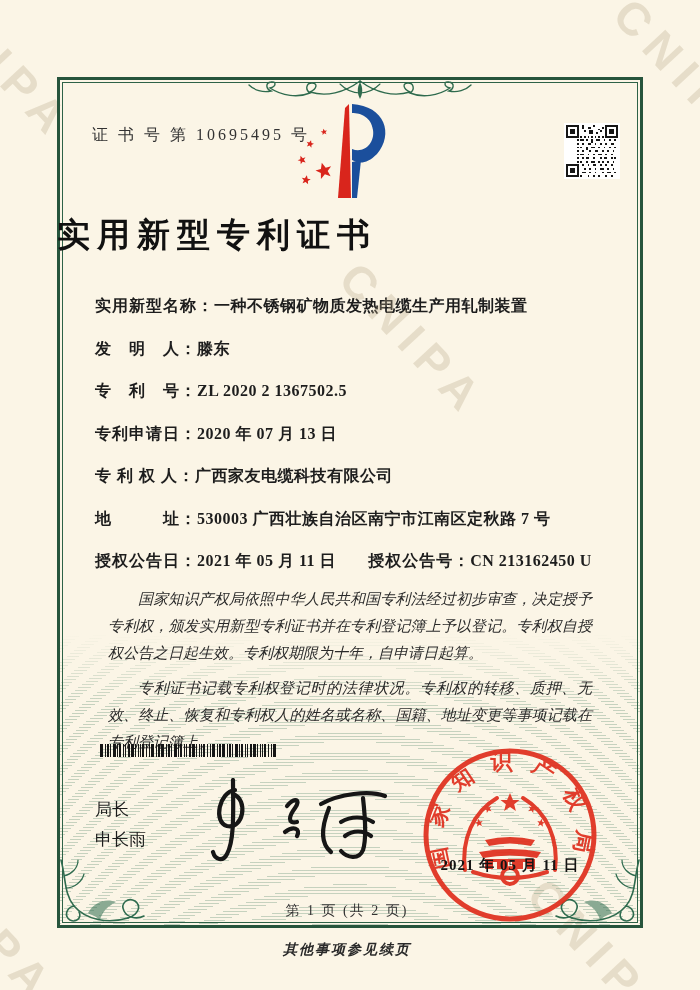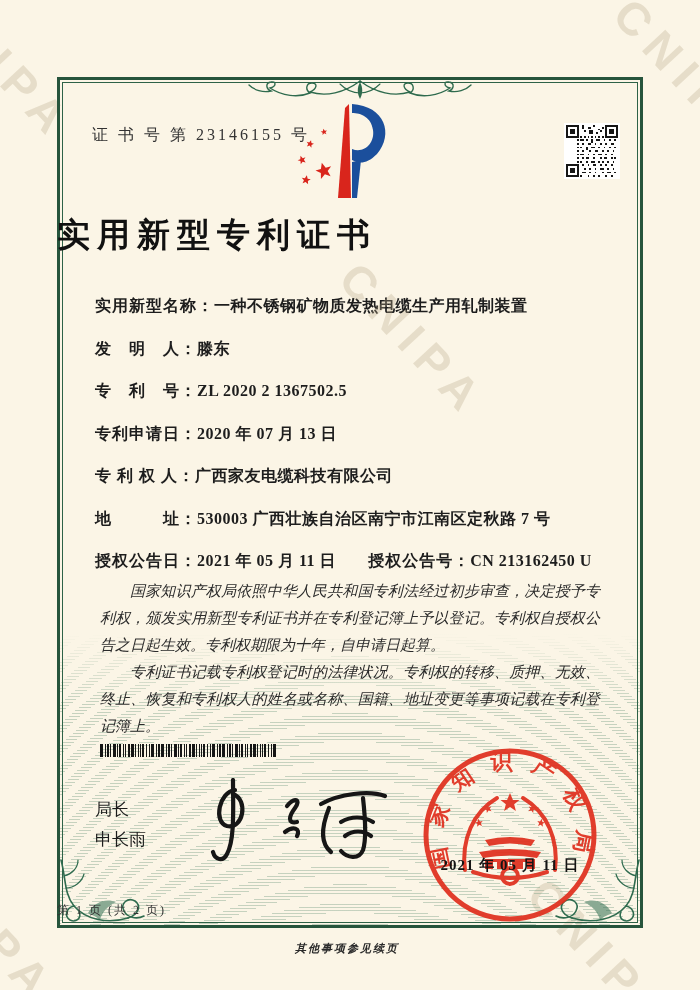--- a/index.html
+++ b/index.html
@@ -44,35 +44,35 @@
   .title{left:57px;top:213px;width:580px;text-align:left;font-size:33px;
          font-weight:bold;letter-spacing:7px;color:#111;}
   .frow{position:absolute;left:95px;width:505px;font-size:16px;font-weight:600;
         color:#1d1d1d;white-space:nowrap;}
   .frow .lbl{letter-spacing:1px;}
   .frow .val{letter-spacing:.5px;}
   .grant2{margin-left:28px;}
 
   .body-text{left:100px;top:578px;width:500px;font-size:15px;line-height:27px;
              font-style:italic;color:#2a2a2a;text-align:justify;}
-  .body-text p{margin:0;text-indent:2em;}
+  .body-text p{margin:8px;text-indent:2em;}
 
   .barcode{left:100px;top:744px;line-height:0;}
 
   .officer{left:95px;top:795px;font-family:"Liberation Sans","DejaVu Sans",sans-serif;
            font-size:17px;font-weight:500;color:#1c1c1c;line-height:30px;z-index:5;}
   .signature{left:195px;top:778px;z-index:5;}
 
   .seal{left:423px;top:748px;z-index:6;opacity:.93;}
   .seal-date{left:423px;top:856px;width:174px;text-align:center;font-size:15px;
              font-weight:bold;letter-spacing:1px;color:#141414;z-index:7;}
 
-  .page-num{left:57px;top:902px;width:580px;font-size:12px;
+  .page-num{left:57px;top:902px;width:580px;text-align:center;font-size:14px;
             letter-spacing:2px;color:#333;}
-  .footer-note{left:57px;top:941px;width:580px;text-align:center;font-size:11px;
+  .footer-note{left:57px;top:941px;width:580px;text-align:center;font-size:14px;
                font-style:italic;font-weight:600;letter-spacing:2px;color:#2a2a2a;z-index:4;}
   .abs{position:absolute;}
 </style>
 </head>
 <body>
 
 <div class="page">
 
   <div class="wm wm1">CNIPA</div>
   <div class="wm wm2">CNIPA</div>
@@ -110,21 +110,21 @@
     <g fill="none" stroke="#2e6b4e" stroke-width="1.6" stroke-linecap="round">
       <path d="M3,2 C8,20 6,36 16,48 C28,62 50,66 70,60"></path>
       <path d="M70,60 C80,57 84,48 77,43 C70,39 62,45 66,53 C69,59 78,62 86,58"></path>
       <path d="M16,48 C8,50 6,58 12,62 C18,65 24,60 21,54"></path>
       <path d="M6,18 C14,16 20,10 20,2" stroke-width="1.2"></path>
       <path d="M8,30 C16,30 24,24 26,16" stroke-width="1.2"></path>
     </g>
     <path d="M30,55 C36,44 48,40 58,44 C50,48 44,54 42,62 C38,58 33,57 30,55" fill="rgba(46,107,78,.55)"></path>
   </svg>
 
-  <div class="content cert-no abs">证 书 号 第 23146155 号</div>
+  <div class="content cert-no abs">证 书 号 第 10695495 号</div>
 
   <svg class="content logo abs" width="110" height="105" viewBox="0 0 110 105">
     <defs>
       <path id="star" d="M0,-10 L2.94,-3.09 L9.51,-3.09 L4.16,1.18 L5.88,8.09 L0,4 L-5.88,8.09 L-4.16,1.18 L-9.51,-3.09 L-2.94,-3.09 Z"></path>
     </defs>
     <polygon points="52,8 56,4 58,98 45,98" fill="#d9251c"></polygon>
     <path d="M59,4 C92,6 101,34 84,54 C74,64 66,64 59,60 L59,49 C71,54 82,43 80,30 C78,17 68,13 59,13 Z" fill="#1b4f9c"></path>
     <polygon points="59,62 68,60 64,98 59,98" fill="#1b4f9c"></polygon>
     <g fill="#d9251c">
       <use href="#star" transform="translate(31,71) scale(0.85) rotate(-15)"></use>

